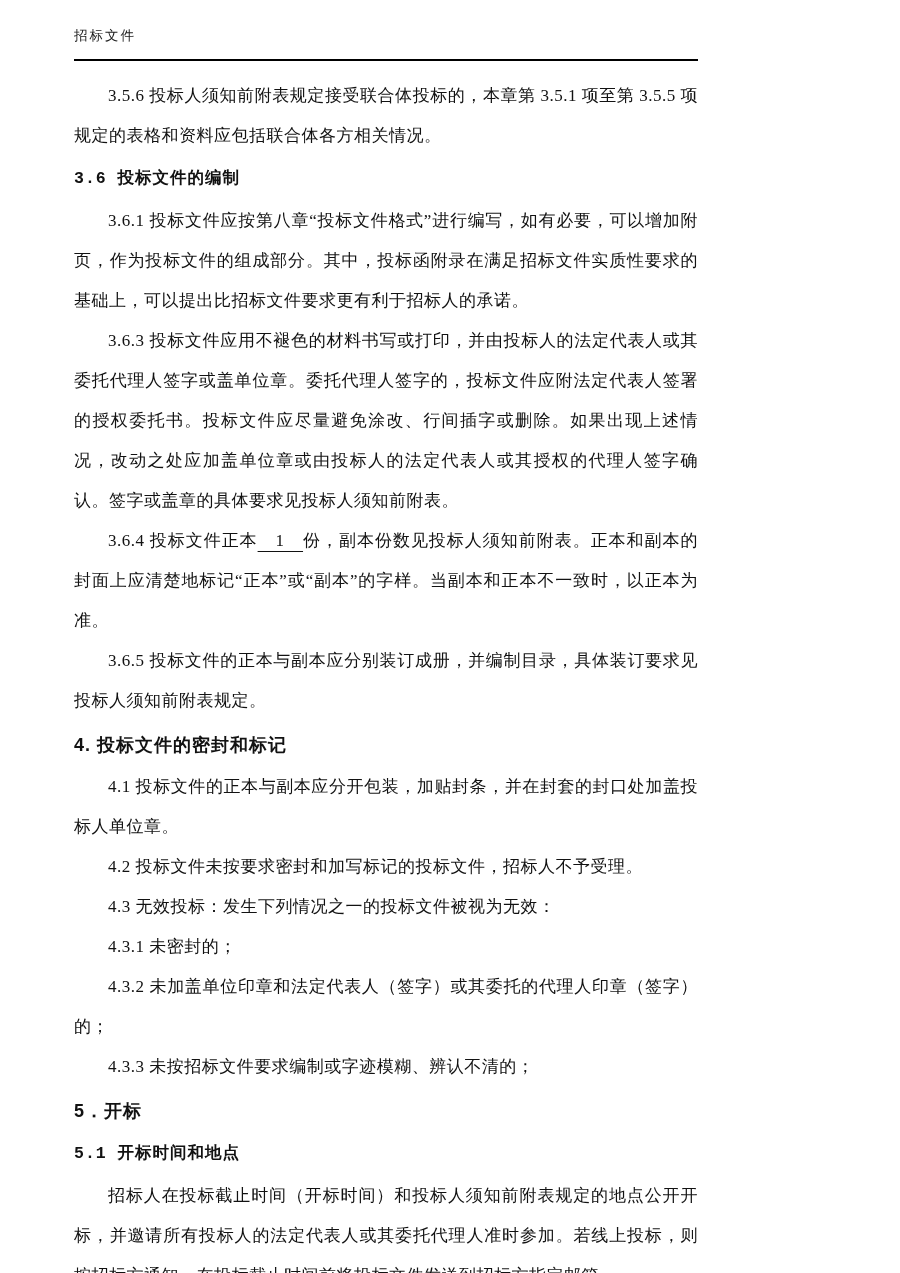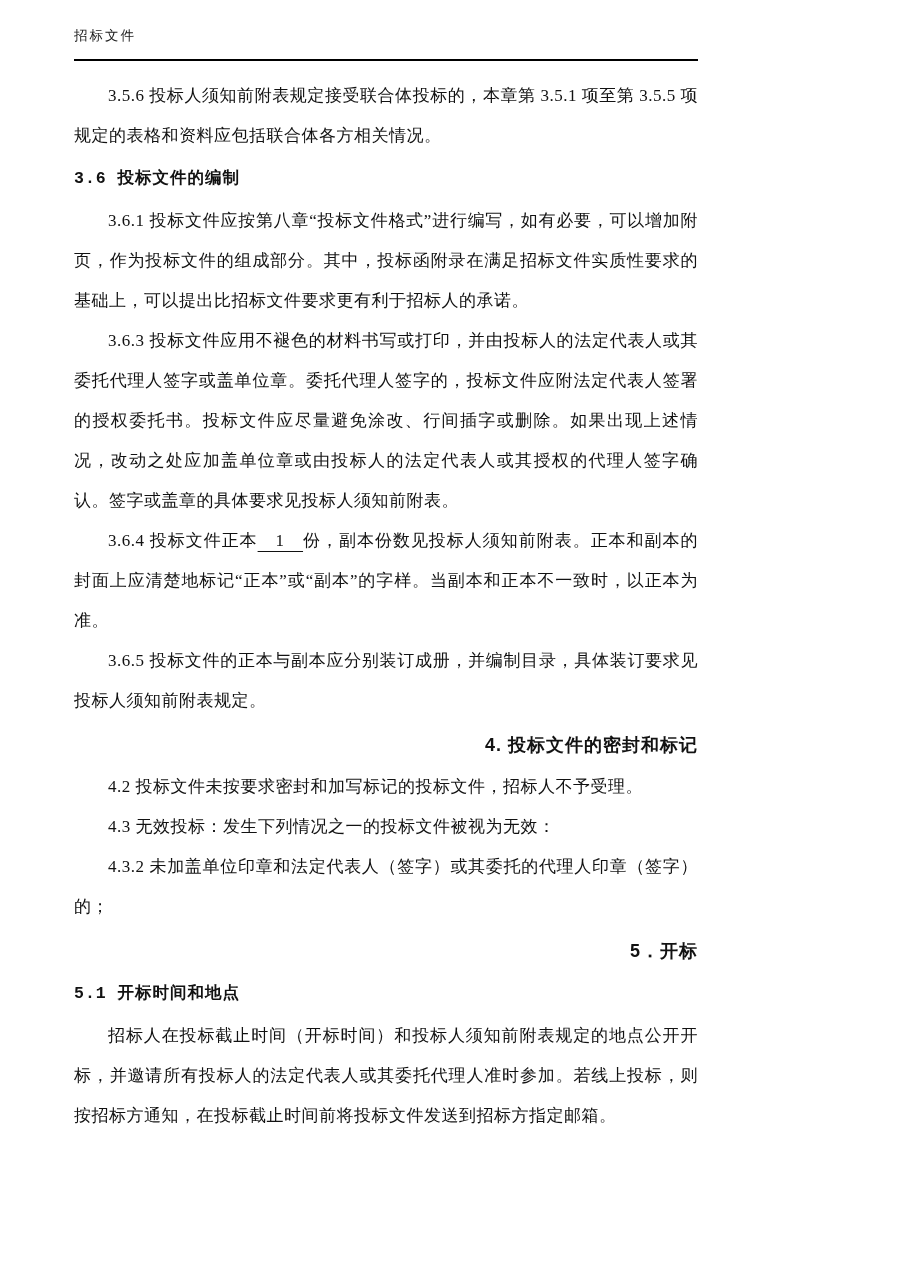--- a/index.html
+++ b/index.html
@@ -37,21 +37,20 @@
     text-indent: 2em;
     letter-spacing: 0.5px;
   }
   h1.sec {
     font-family: "Liberation Sans", "DejaVu Sans", sans-serif;
     font-weight: bold;
     font-size: 18px;
     line-height: 40px;
     margin: 4px 0 2px 0;
     letter-spacing: 1px;
-    text-align: right;
   }
   h2.sub {
     font-family: Liberation Mono, monospace;
     font-weight: bold;
     font-size: 16.5px;
     line-height: 40px;
     margin: 3px 0 2px 0;
     letter-spacing: 1px;
   }
   .u {
@@ -80,28 +79,31 @@
 
 
     <p class="para">3.6.3 投标文件应用不褪色的材料书写或打印，并由投标人的法定代表人或其委托代理人签字或盖单位章。委托代理人签字的，投标文件应附法定代表人签署的授权委托书。投标文件应尽量避免涂改、行间插字或删除。如果出现上述情况，改动之处应加盖单位章或由投标人的法定代表人或其授权的代理人签字确认。签字或盖章的具体要求见投标人须知前附表。</p>
 
     <p class="para"><span>3.6.4 投标文件正本</span><span class="u">　1　</span><span>份，副本份数见投标人须知前附表。正本和副本的封面上应清楚地标记“正本”或“副本”的字样。当副本和正本不一致时，以正本为准。</span></p>
 
     <p class="para">3.6.5 投标文件的正本与副本应分别装订成册，并编制目录，具体装订要求见投标人须知前附表规定。</p>
 
     <h1 class="sec">4. 投标文件的密封和标记</h1>
 
+    <p class="para">4.1 投标文件的正本与副本应分开包装，加贴封条，并在封套的封口处加盖投标人单位章。</p>
 
     <p class="para">4.2 投标文件未按要求密封和加写标记的投标文件，招标人不予受理。</p>
 
     <p class="para">4.3 无效投标：发生下列情况之一的投标文件被视为无效：</p>
 
+    <p class="para">4.3.1 未密封的；</p>
 
     <p class="para">4.3.2 未加盖单位印章和法定代表人（签字）或其委托的代理人印章（签字）的；</p>
 
+    <p class="para">4.3.3 未按招标文件要求编制或字迹模糊、辨认不清的；</p>
 
 
     <h1 class="sec">5．开标</h1>
 
     <h2 class="sub">5.1  开标时间和地点</h2>
 
     <p class="para">招标人在投标截止时间（开标时间）和投标人须知前附表规定的地点公开开标，并邀请所有投标人的法定代表人或其委托代理人准时参加。若线上投标，则按招标方通知，在投标截止时间前将投标文件发送到招标方指定邮箱。</p>
 
   </div>
 </div>

